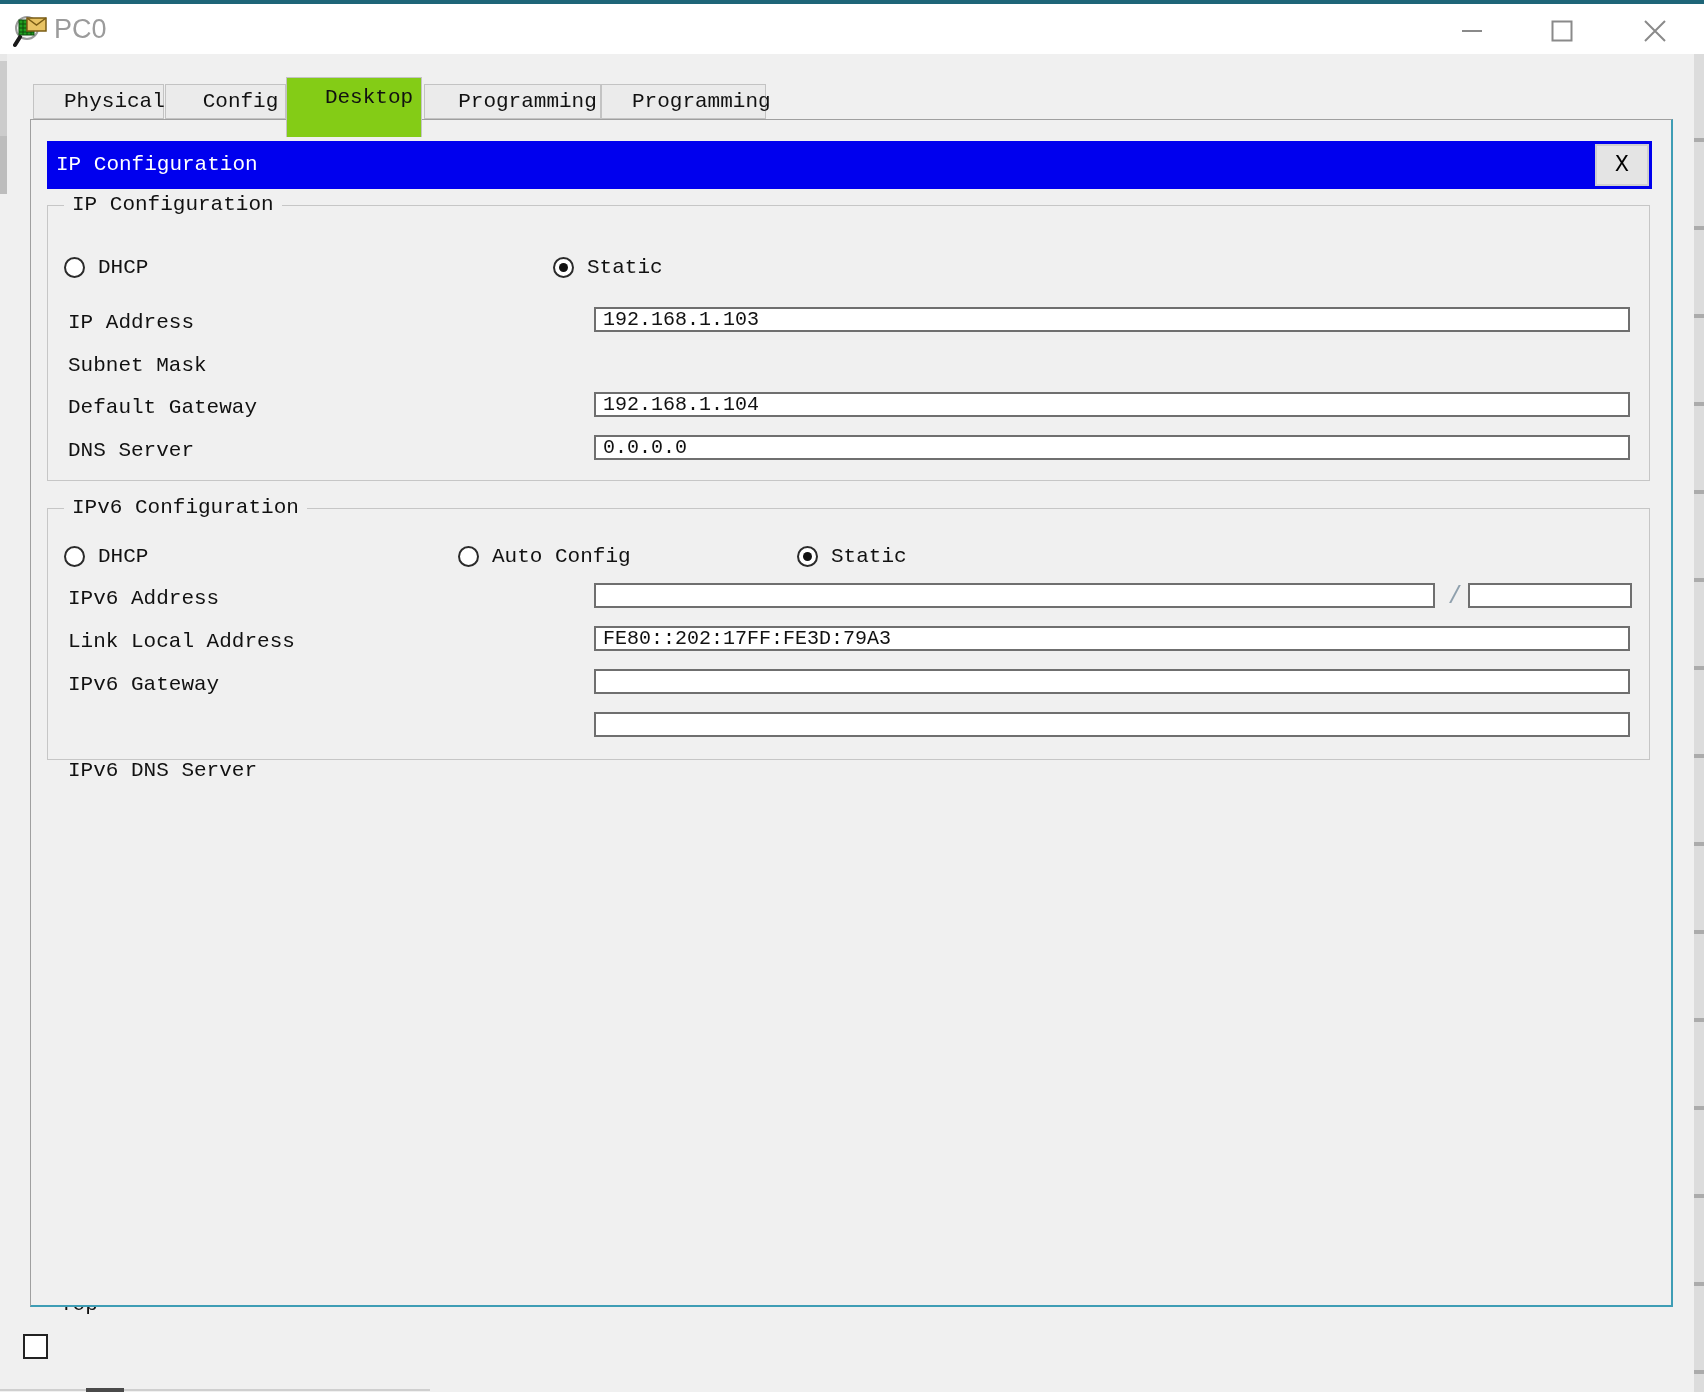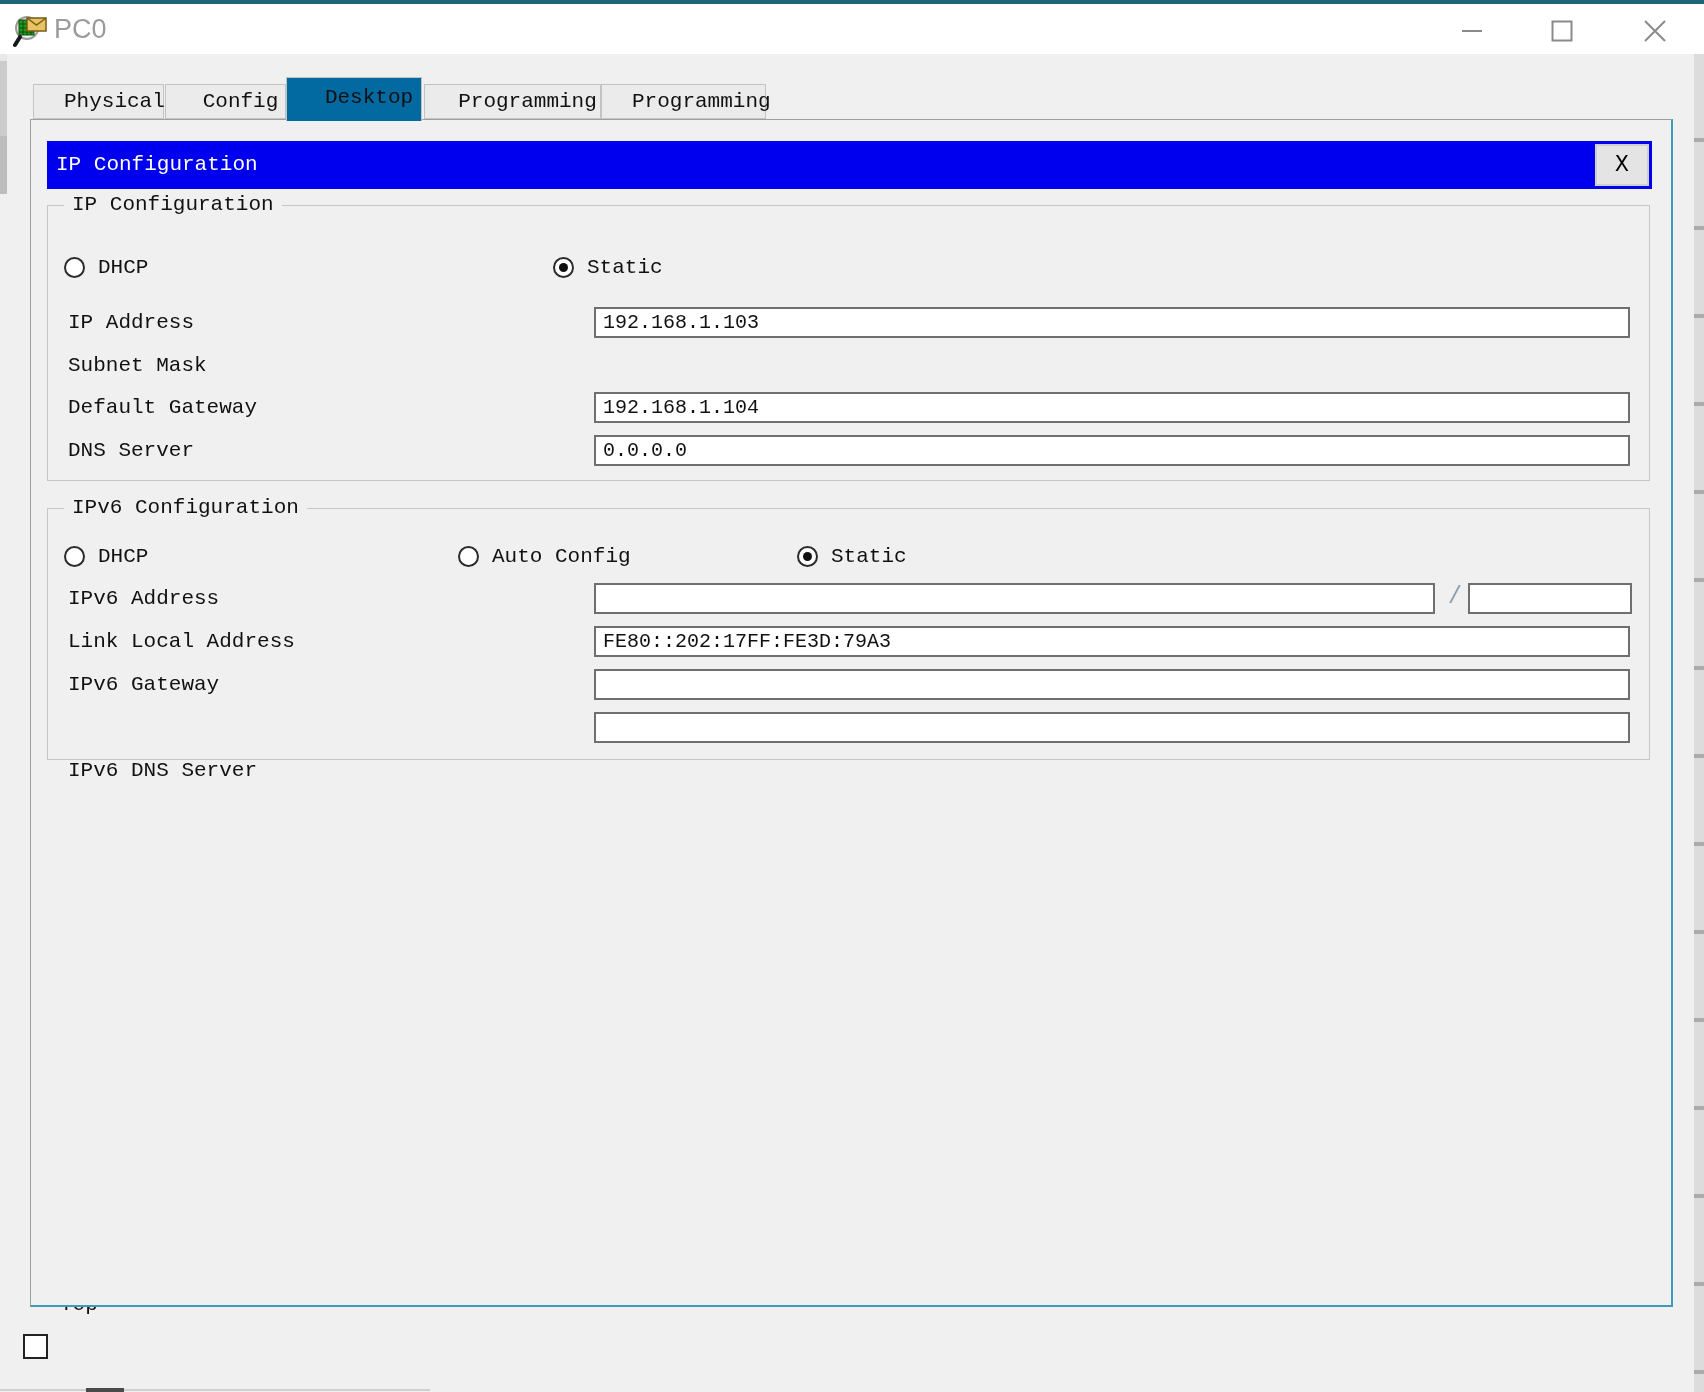--- a/index.html
+++ b/index.html
@@ -22,21 +22,21 @@
   .left-strip{position:absolute;left:0;top:14px;width:7px;height:180px;
       background:linear-gradient(#b9b9b9 0 14%,#e8e8e8 14% 26%,#cccccc 26% 68%,#bdbdbd 68% 100%);}
   .right-strip{position:absolute;left:1694px;top:54px;width:10px;height:1338px;
       background:repeating-linear-gradient(#dcdcdc 0 84px,#ababab 84px 88px);}
   .bottom-line{position:absolute;left:0;top:1389px;width:430px;height:2px;background:#cfcfcf;}
   .bottom-mark{position:absolute;left:86px;top:1388px;width:38px;height:4px;background:#4a4a4a;}
 
   
   .tab{position:absolute;top:84px;height:35px;box-sizing:border-box;background:#ebebeb;
        border:1px solid #c3c3c3;font-size:21px;text-align:center;line-height:33px;z-index:2;cursor:default;padding-left:30px;}
-  .tab.active{top:77px;height:44px;background:#0369a1;border-bottom:none;line-height:40px;z-index:4;}
+  .tab.active{top:77px;height:60px;background:#84cc16;border-bottom:none;line-height:40px;z-index:4;}
   .tab-physical{left:33px;width:131px;}
   .tab-config{left:165px;width:121px;}
   .tab-desktop{left:286px;width:136px;}
   .tab-programming{left:424px;width:177px;}
   .tab-attributes{left:601px;width:165px;}
 
   
   .pane{position:absolute;left:30px;top:119px;width:1643px;height:1188px;box-sizing:border-box;
         background:#f0f0f0;border-top:1px solid #9f9f9f;border-left:1px solid #9f9f9f;
         border-right:2px solid #3e9db5;border-bottom:2px solid #3e9db5;z-index:3;}
@@ -54,21 +54,21 @@
   .group-ipv6{top:508px;height:252px;}
   .legend{position:absolute;left:16px;top:-13px;background:#f0f0f0;padding:0 8px;font-size:21px;}
 
   .radio{position:absolute;width:21px;height:21px;box-sizing:border-box;border:2px solid #2b2b2b;
          border-radius:50%;background:#fff;cursor:default;}
   .radio[data-checked="true"]::after{content:"";position:absolute;left:4px;top:4px;width:9px;height:9px;
          border-radius:50%;background:#111;}
   .rlabel{position:absolute;font-size:21px;line-height:24px;}
 
   .flabel{position:absolute;left:68px;font-size:21px;line-height:31px;z-index:6;}
-  .field{position:absolute;left:594px;width:1036px;height:31px;box-sizing:border-box;z-index:6;
+  .field{position:absolute;left:594px;width:1036px;height:25px;box-sizing:border-box;z-index:6;
          background:#fff;border:2px solid #6f6f6f;font-family:"Liberation Mono","DejaVu Sans Mono",monospace;
          font-size:20px;padding:0 7px;color:#111;}
   .field.short{width:841px;}
   .field.prefix{left:1468px;width:164px;}
   .slash{position:absolute;left:1445px;width:20px;text-align:center;font-size:24px;color:#8fa0ad;z-index:6;}
 
   
   .checkbox{position:absolute;left:23px;top:1334px;width:25px;height:25px;box-sizing:border-box;
             border:2px solid #222;background:#fff;cursor:default;}
   .cb-label{position:absolute;left:60px;top:1292px;font-size:21px;line-height:26px;}

